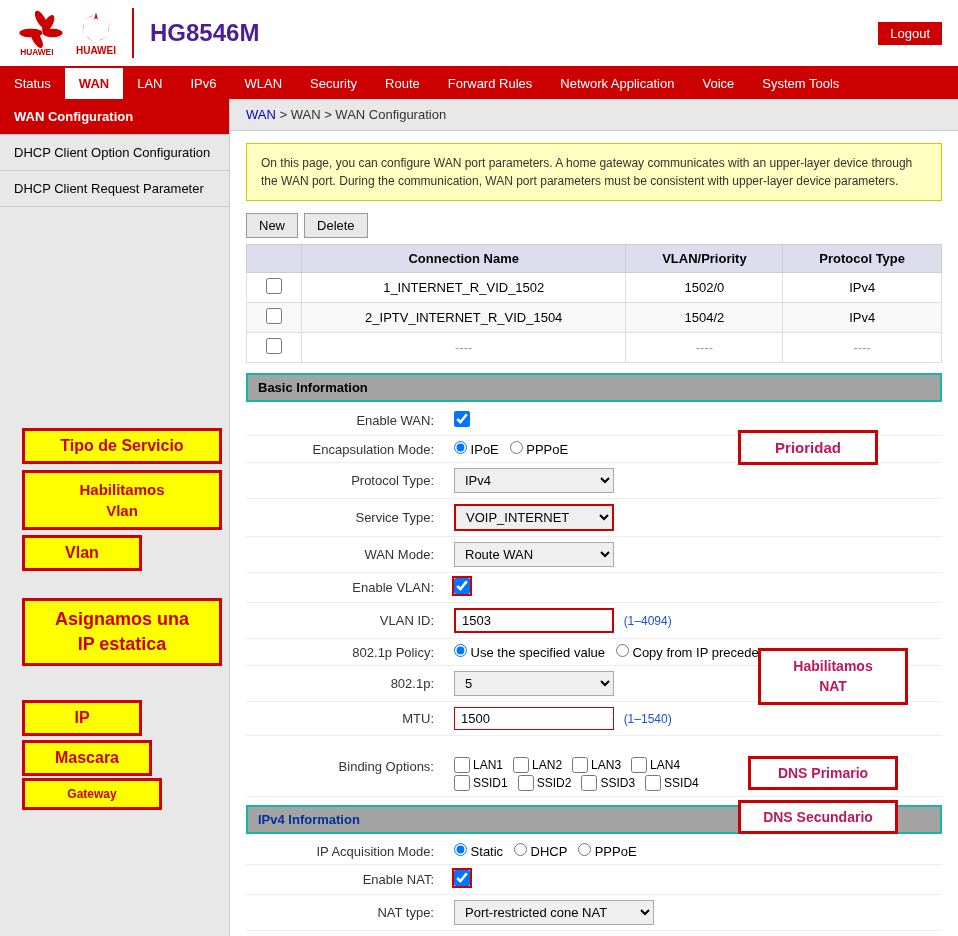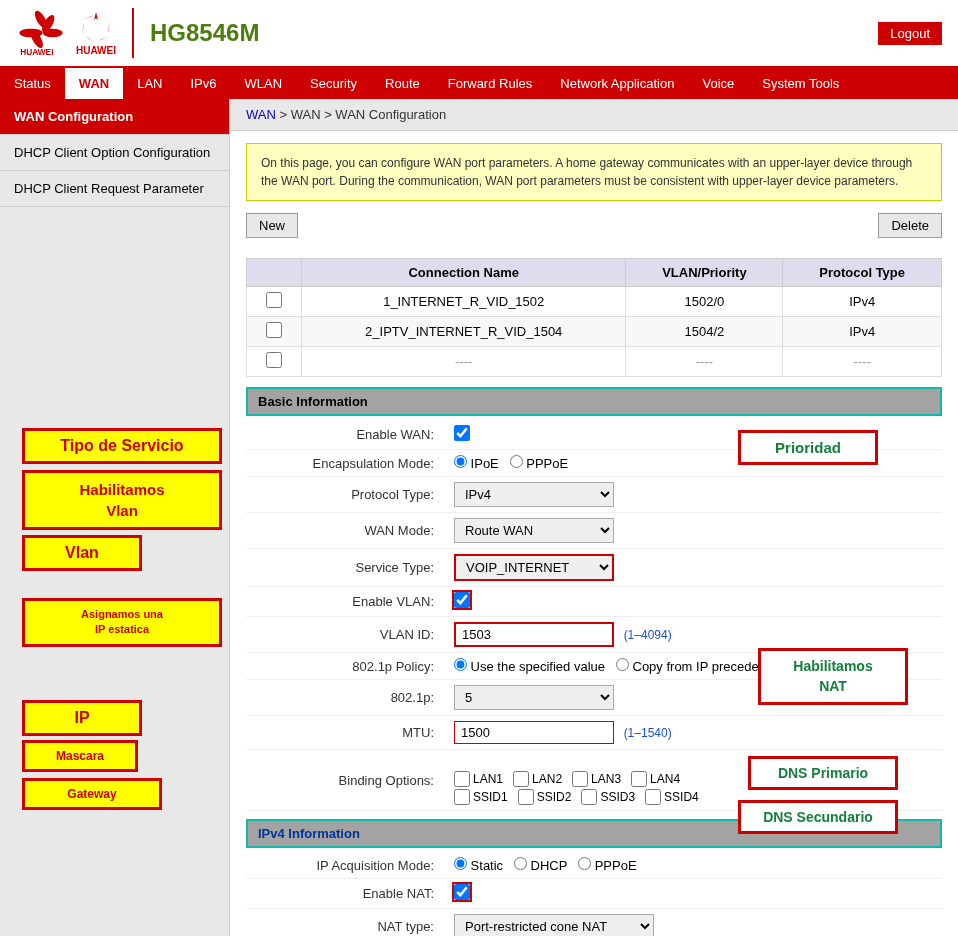--- a/index.html
+++ b/index.html
@@ -1,21 +1,21 @@
 <!DOCTYPE html>
 <html><head>
   <meta charset="utf-8">
   <style>
     * { box-sizing: border-box; margin: 0; padding: 0; }
     body { font-family: Arial, sans-serif; font-size: 13px; background: #f0f0f0; }
 
     
     .header { background: #fff; display: flex; align-items: center; padding: 8px 16px; border-bottom: 2px solid #cc0000; }
     .logo-area { display: flex; align-items: center; gap: 10px; border-right: 2px solid #cc0000; padding-right: 16px; margin-right: 16px; }
-    .model-title { font-size: 24px; font-weight: bold; color: #4d7c0f; flex: 1; }
+    .model-title { font-size: 24px; font-weight: bold; color: #4c1d95; flex: 1; }
     .logout-btn { background: #cc0000; color: #fff; border: none; padding: 4px 12px; cursor: pointer; font-size: 13px; }
 
     
     .nav-bar { background: #cc0000; display: flex; align-items: center; }
     .nav-item { color: #fff; padding: 8px 14px; cursor: pointer; font-size: 13px; text-decoration: none; }
     .nav-item.active { background: #fff; color: #cc0000; font-weight: bold; }
 
     
     .main-layout { display: flex; min-height: 860px; }
 
@@ -29,21 +29,21 @@
 
     
     .breadcrumb { background: #e8e8e8; padding: 8px 16px; font-size: 13px; color: #333; border-bottom: 1px solid #ccc; }
     .breadcrumb a { color: #0000cc; text-decoration: none; }
 
     
     .info-box { background: #ffffc0; border: 1px solid #cccc00; margin: 12px 16px; padding: 10px 14px; font-size: 12px; color: #333; line-height: 1.5; }
 
     
     .table-area { margin: 0 16px 10px; }
-    .btn-row { display: flex; justify-content: space-between; gap: 6px; margin-bottom: 20px; }
+    .btn-row { display: flex; justify-content: flex-start; gap: 6px; margin-bottom: 6px; }
     .btn { padding: 4px 12px; font-size: 13px; cursor: pointer; border: 1px solid #999; background: #e8e8e8; }
 
     table.main-table { width: 100%; border-collapse: collapse; font-size: 13px; }
     table.main-table th { background: #dde; padding: 6px 10px; border: 1px solid #ccc; text-align: center; }
     table.main-table td { padding: 5px 10px; border: 1px solid #ddd; text-align: center; }
     table.main-table tr:nth-child(even) { background: #f8f8f8; }
     table.main-table tr.dashes td { color: #999; }
 
     
     .section-title { background: #a3a3a3; padding: 5px 10px; font-weight: bold; font-size: 13px; margin: 8px 16px 4px; border: 2px solid #14b8a6; }
@@ -56,21 +56,21 @@
       border: 1px solid #cc0000; padding: 3px 6px; font-size: 13px; width: 160px;
     }
     select { border: 1px solid #aaa; padding: 3px 6px; font-size: 13px; width: 160px; }
     input[type="checkbox"] { width: 16px; height: 16px; cursor: pointer; }
     input[type="radio"] { cursor: pointer; }
 
     .hint { color: #1d4ed8; font-size: 12px; margin-left: 6px; }
 
     
     .annot { position: absolute; border: 3px solid #cc0000; background: #ffff00; padding: 6px 10px; font-size: 15px; font-weight: bold; color: #cc0000; pointer-events: none; z-index: 10; }
-    .annot-red { position: absolute; border: 3px solid #cc0000; background: #fff; padding: 6px 10px; font-size: 14px; font-weight: bold; color: #15803d; pointer-events: none; z-index: 10; }
+    .annot-red { position: absolute; border: 3px solid #cc0000; background: #fff; padding: 6px 10px; font-size: 14px; font-weight: bold; color: #be185d; pointer-events: none; z-index: 10; }
 
     
     .page-wrapper { position: relative; width: 958px; }
 
     .logo-svg { width: 50px; height: 50px; }
 
     .binding-checkboxes { display: flex; flex-direction: column; gap: 2px; margin-top: 16px; }
     .binding-row { display: flex; gap: 10px; }
     .binding-item { display: flex; align-items: center; gap: 3px; font-size: 12px; }
   </style>
@@ -199,35 +199,35 @@
           <td>Protocol Type:</td>
           <td>
             <select>
               <option selected="">IPv4</option>
               <option>IPv6</option>
               <option>IPv4/IPv6</option>
             </select>
           </td>
         </tr>
         <tr>
-          <td>WAN Mode:</td>
-          <td>
-            <select>
-              <option selected="">Route WAN</option>
-              <option>Bridge WAN</option>
-            </select>
-          </td>
-        </tr>
-        <tr>
           <td>Service Type:</td>
           <td>
             <select style="border:2px solid #cc0000;">
               <option selected="">VOIP_INTERNET</option>
               <option>INTERNET</option>
               <option>OTHER</option>
+            </select>
+          </td>
+        </tr>
+        <tr>
+          <td>WAN Mode:</td>
+          <td>
+            <select>
+              <option selected="">Route WAN</option>
+              <option>Bridge WAN</option>
             </select>
           </td>
         </tr>
         <tr>
           <td>Enable VLAN:</td>
           <td><input type="checkbox" checked="" style="outline: rgb(204, 0, 0) solid 2px;"></td>
         </tr>
         <tr>
           <td>VLAN ID:</td>
           <td>
@@ -323,29 +323,29 @@
   </div>
 
   <div class="annot" style="left:22px; top:470px; width:200px; text-align:center; font-size:15px; line-height:1.4;">
     Habilitamos<br>Vlan
   </div>
 
   <div class="annot" style="left:22px; top:535px; width:120px; text-align:center; font-size:16px;">
     Vlan
   </div>
 
-  <div class="annot" style="left:22px; top:598px; width:200px; text-align:center; font-size:11px; line-height:1.4;">
+  <div class="annot" style="left:22px; top:598px; width:200px; text-align:center; font-size:18px; line-height:1.4;">
     Asignamos una<br>IP estatica
   </div>
 
   <div class="annot" style="left:22px; top:700px; width:120px; text-align:center; font-size:16px;">
     IP
   </div>
 
-  <div class="annot" style="left:22px; top:740px; width:116px; text-align:center; font-size:12px;">
+  <div class="annot" style="left:22px; top:740px; width:130px; text-align:center; font-size:16px;">
     Mascara
   </div>
 
   <div class="annot" style="left:22px; top:778px; width:140px; text-align:center; font-size:12px;">
     Gateway
   </div>
 
   <div class="annot-red" style="right:80px; top:430px; width:140px; text-align:center; font-size:15px; font-weight:bold;">
     Prioridad
   </div>

